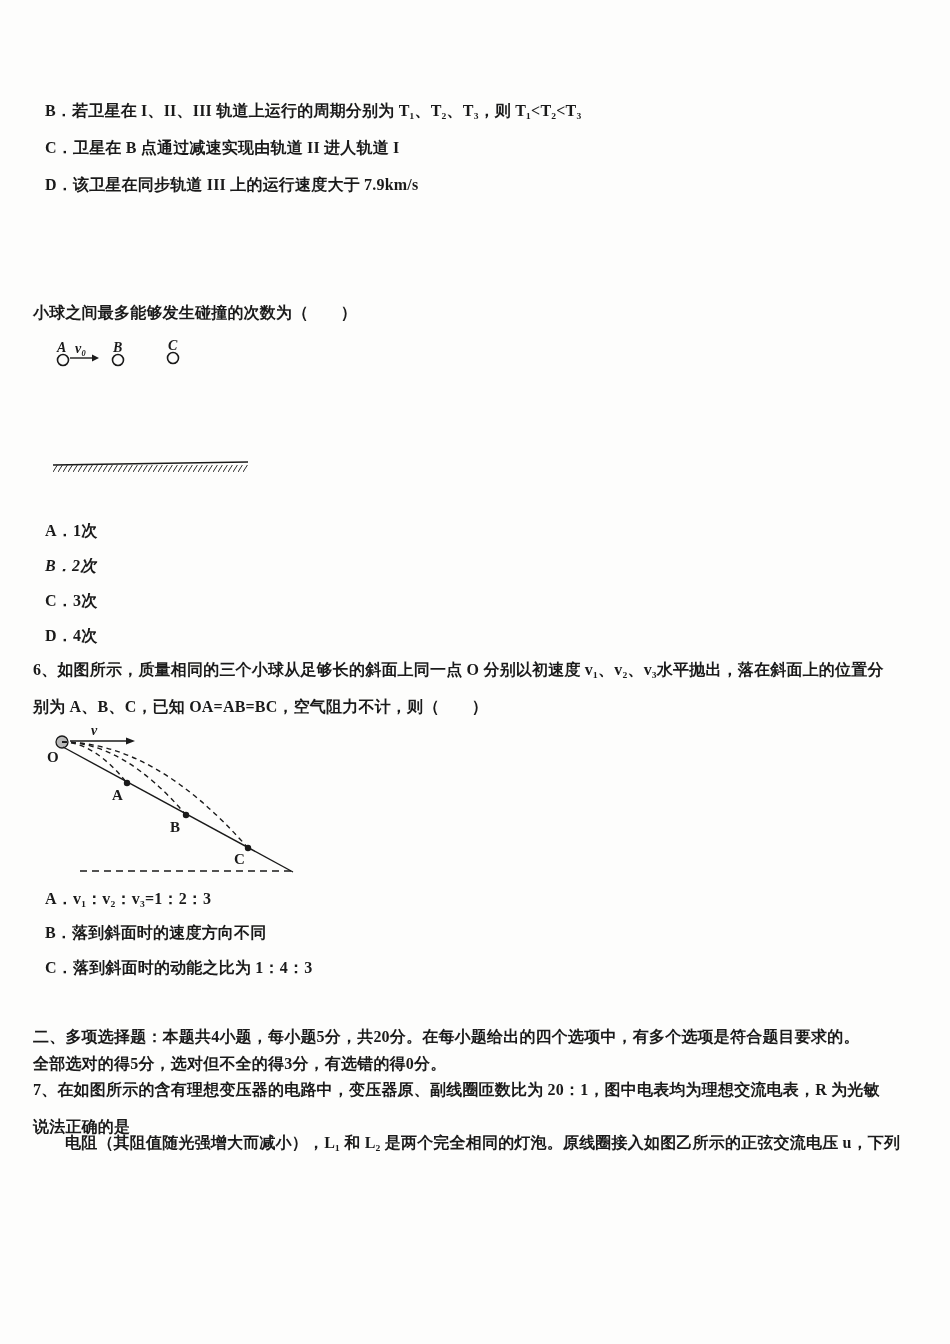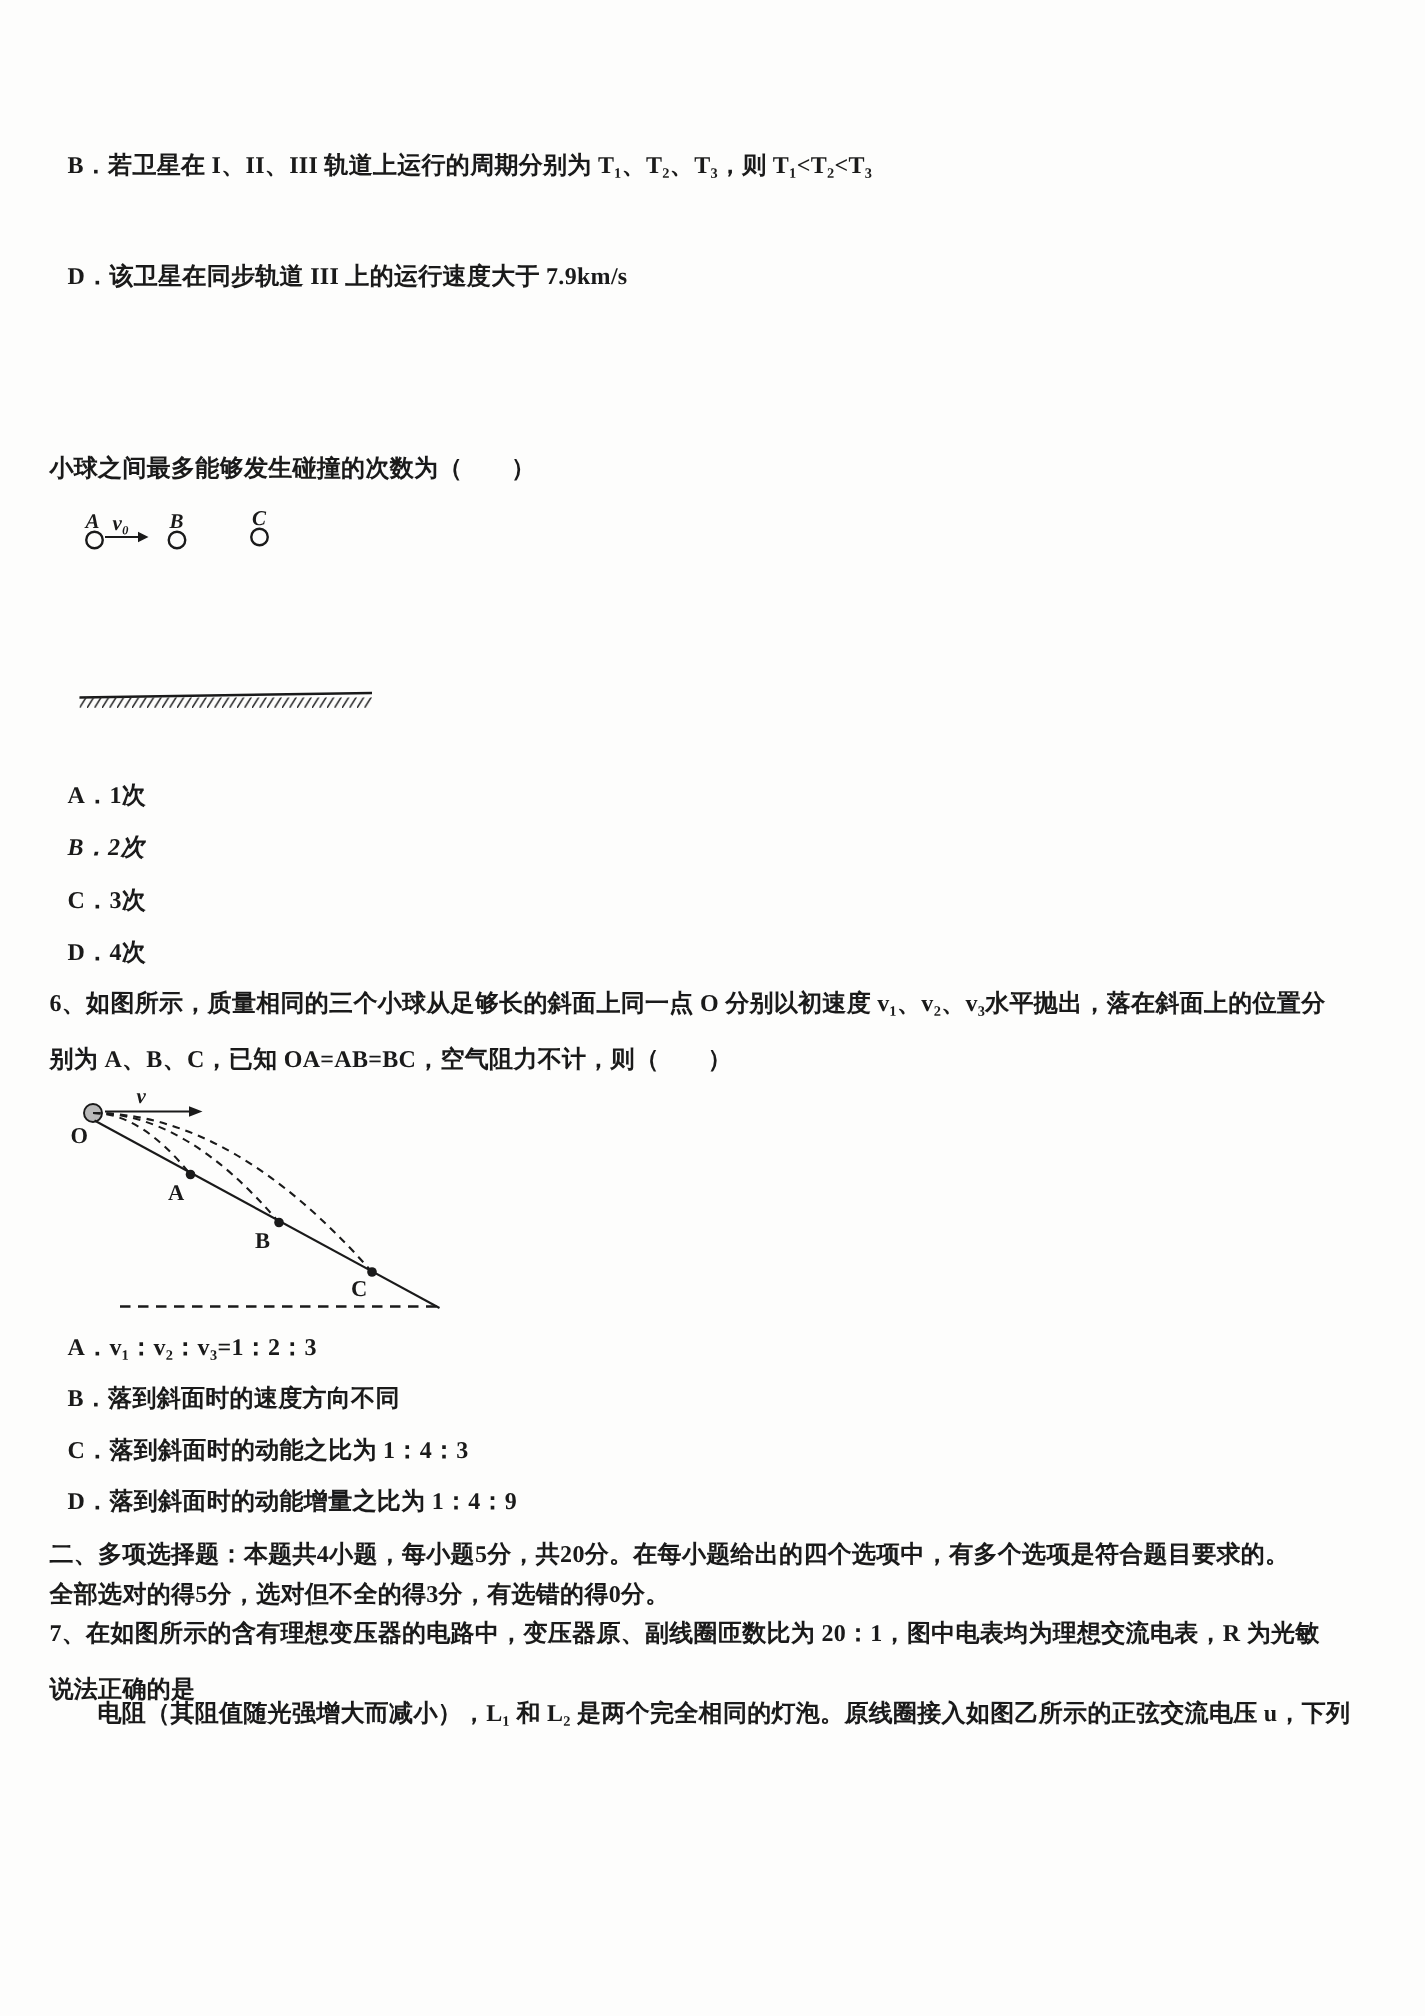--- a/index.html
+++ b/index.html
@@ -13,20 +13,21 @@
   .figlabel  { font:italic 700 14px "Liberation Serif","DejaVu Serif",serif; fill:#1a1a1a; }
   .figlabel2 { font:700 15px "Liberation Serif","DejaVu Serif",serif; fill:#1a1a1a; }
   .stroke { stroke:#1a1a1a; fill:none; }
 </style>
 </head>
 <body>
 
 <div class="page">
 
   <div class="line" style="left:45px; top:101px;">B．若卫星在 I、II、III 轨道上运行的周期分别为 T₁、T₂、T₃，则 T₁&lt;T₂&lt;T₃</div>
+  <div class="line" style="left:45px; top:138px;">C．卫星在 B 点通过减速实现由轨道 II 进人轨道 I</div>
   <div class="line" style="left:45px; top:175px;">D．该卫星在同步轨道 III 上的运行速度大于 7.9km/s</div>
 
   <div class="line" style="left:33px; top:303px;">小球之间最多能够发生碰撞的次数为（　　）</div>
 
   <svg class="fig" style="left:48px; top:336px;" width="210" height="145" viewBox="0 0 210 145">
     <defs>
       <pattern id="hatch" width="5" height="8" patternUnits="userSpaceOnUse">
         <line x1="5" y1="0" x2="0" y2="8" stroke="#2a2a2a" stroke-width="1"></line>
       </pattern>
     </defs>
@@ -75,21 +76,20 @@
     <text x="70" y="78" class="figlabel2">A</text>
     <text x="128" y="110" class="figlabel2">B</text>
     <text x="192" y="142" class="figlabel2">C</text>
 
     <line x1="38" y1="149" x2="250" y2="149" class="stroke" stroke-width="1.6" stroke-dasharray="7,5"></line>
   </svg>
 
   <div class="line" style="left:45px; top:889px;">A．v₁：v₂：v₃=1：2：3</div>
   <div class="line" style="left:45px; top:923px;">B．落到斜面时的速度方向不同</div>
   <div class="line" style="left:45px; top:958px;">C．落到斜面时的动能之比为 1：4：3</div>
-  <div class="line" style="left:45px; top:992px;">D．落到斜面时的动能增量之比为 1：4：9</div>
 
   <div class="line" style="left:33px; top:1027px;">二、多项选择题：本题共4小题，每小题5分，共20分。在每小题给出的四个选项中，有多个选项是符合题目要求的。</div>
   <div class="line" style="left:33px; top:1054px;">全部选对的得5分，选对但不全的得3分，有选错的得0分。</div>
 
   <div class="line" style="left:33px; top:1080px;">7、在如图所示的含有理想变压器的电路中，变压器原、副线圈匝数比为 20：1，图中电表均为理想交流电表，R 为光敏</div>
   <div class="line" style="left:33px; top:1133px;padding-left:32px;">电阻（其阻值随光强增大而减小），L₁ 和 L₂ 是两个完全相同的灯泡。原线圈接入如图乙所示的正弦交流电压 u，下列</div>
   <div class="line" style="left:33px; top:1117px;">说法正确的是</div>
 
 </div>
 

